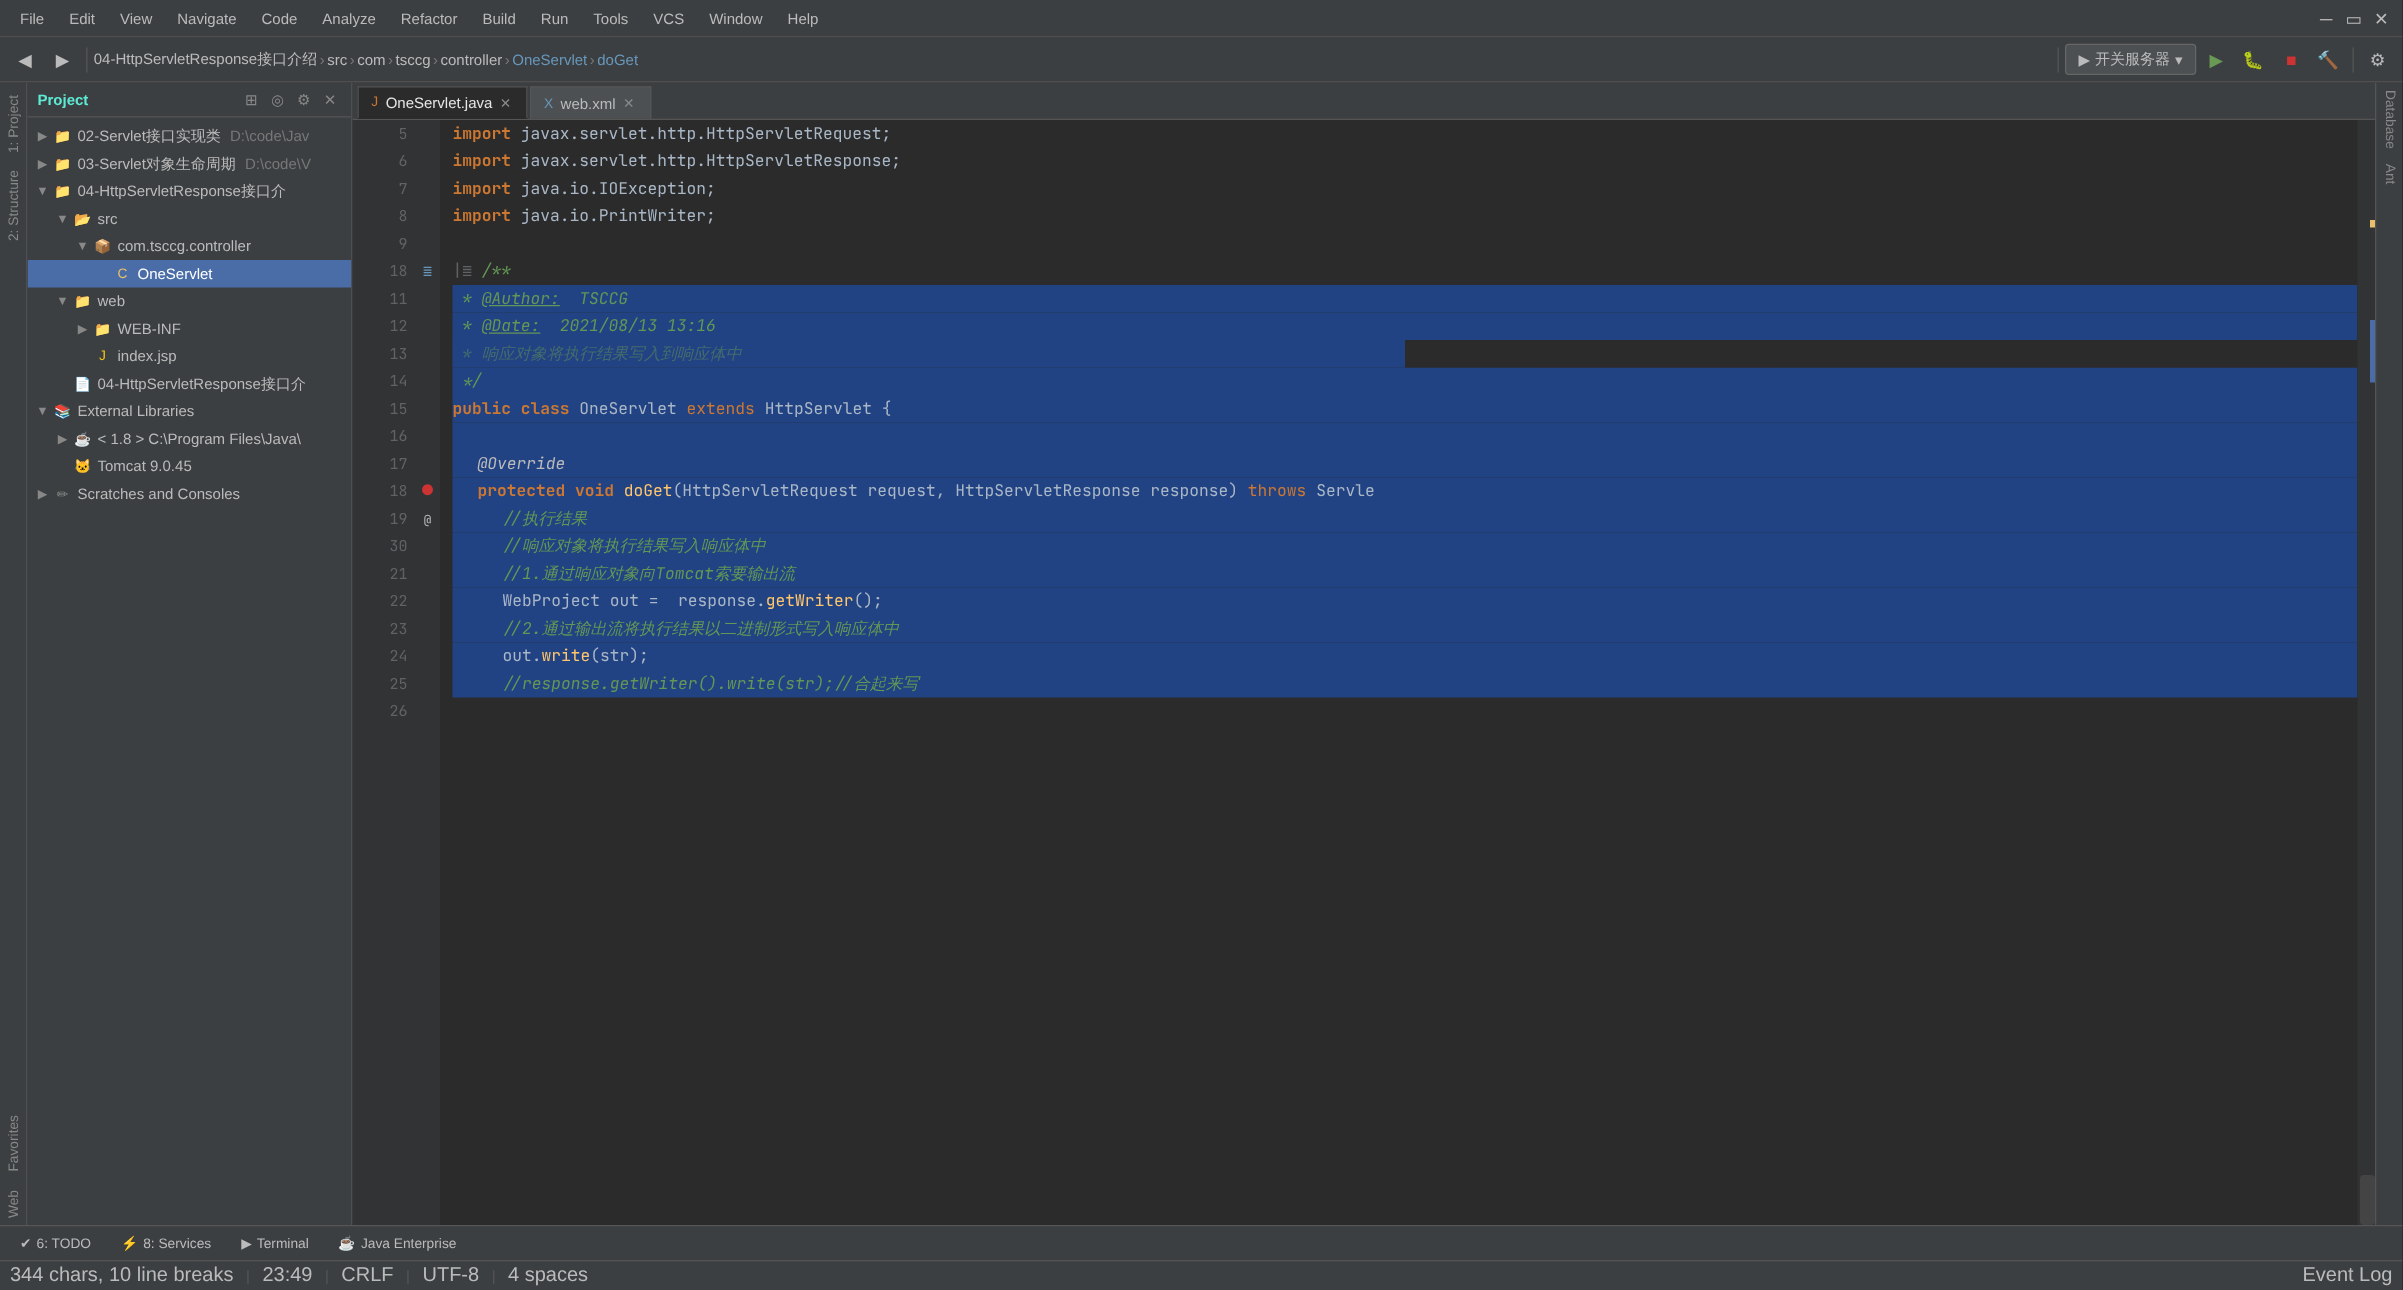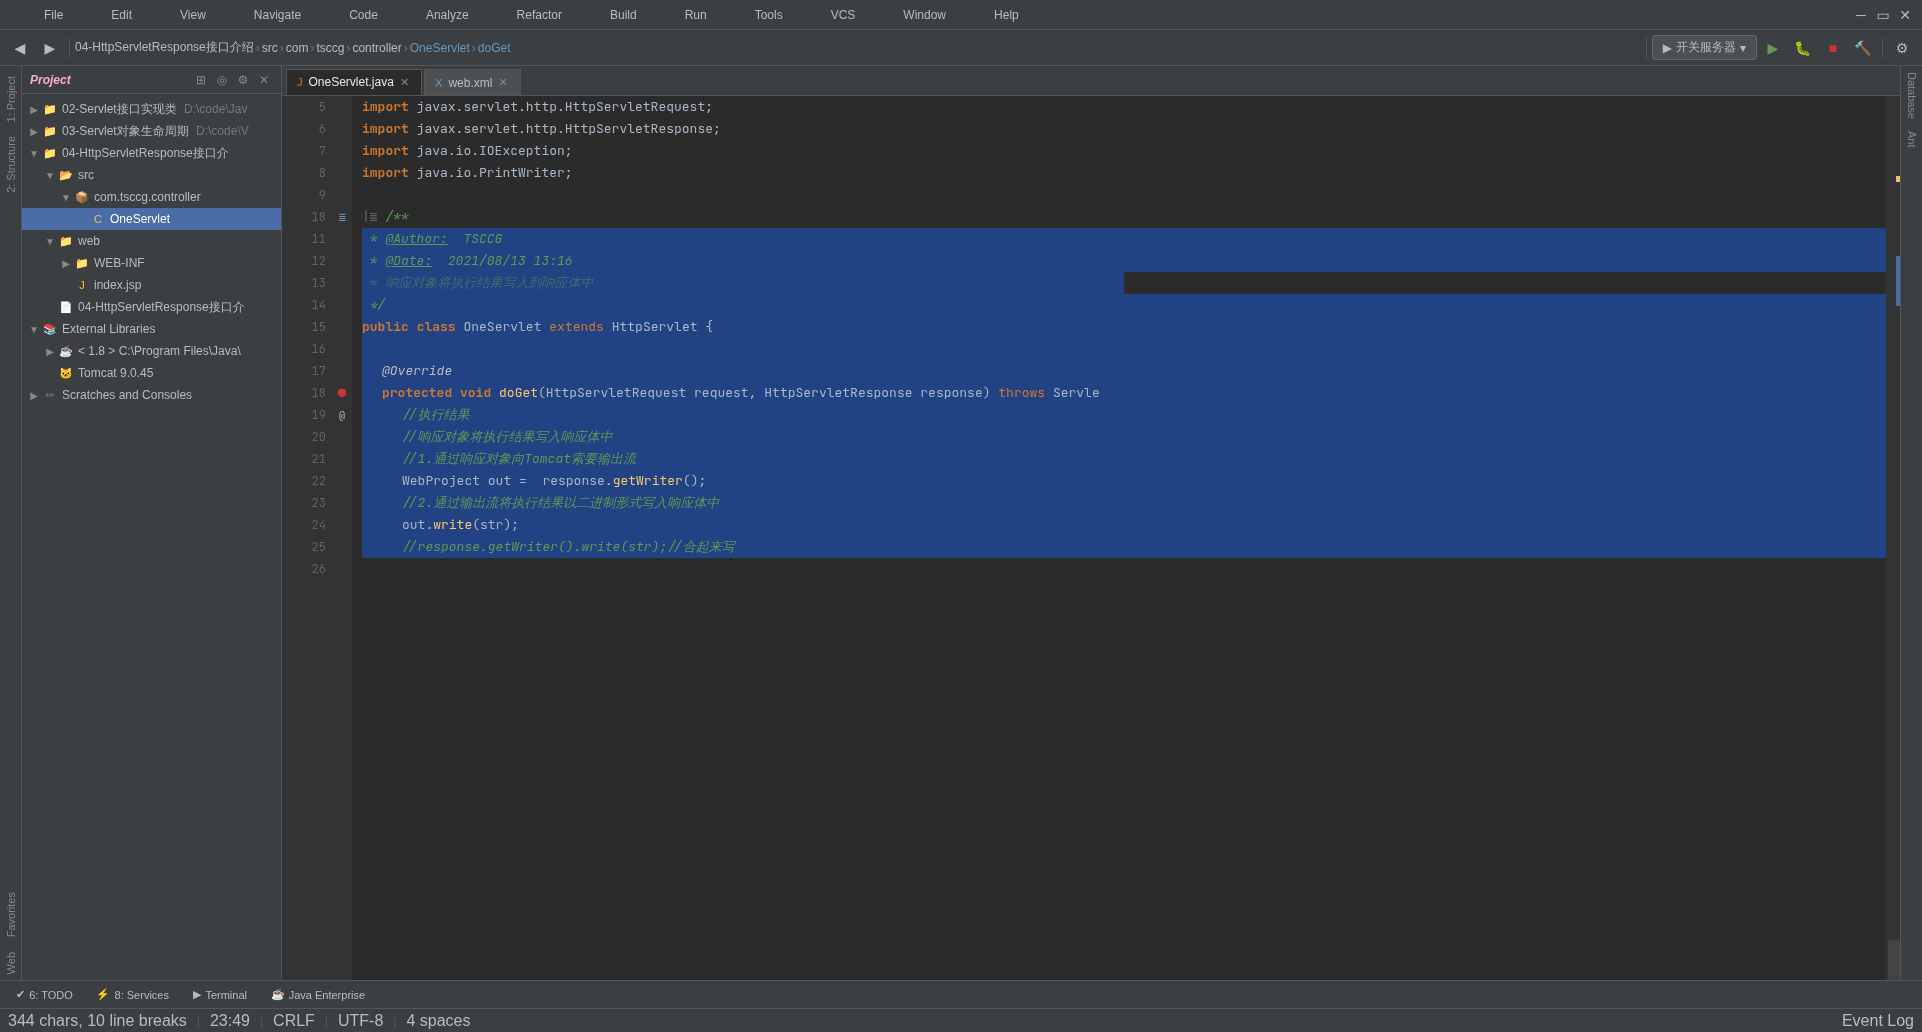--- a/index.html
+++ b/index.html
@@ -33,21 +33,20 @@
     }
     .title-bar-menu {
       display: flex;
       gap: 4px;
     }
     .menu-item {
       padding: 2px 8px;
       color: #bbb;
       cursor: pointer;
       font-size: 12px;
-      margin-left: 28px;
     }
     .title-text {
       color: #bbb;
       font-size: 12px;
       flex: 1;
       text-align: center;
     }
     .title-bar-right {
       display: flex;
       align-items: center;
@@ -117,23 +116,22 @@
     .panel-header {
       display: flex;
       align-items: center;
       justify-content: space-between;
       padding: 4px 8px;
       border-bottom: 1px solid #555;
       height: 28px;
     }
     .panel-title {
       font-size: 12px;
-      color: #f9a8d4;
+      color: #5eead4;
       font-weight: bold;
-      font-style: italic;
     }
     .panel-icons {
       display: flex; gap: 3px;
     }
     .panel-icon {
       width: 18px; height: 18px;
       display: flex; align-items: center; justify-content: center;
       color: #888; cursor: pointer; font-size: 12px;
     }
 
@@ -576,21 +574,21 @@
           <div class="line-num">18</div>
           <div class="line-num">11</div>
           <div class="line-num">12</div>
           <div class="line-num">13</div>
           <div class="line-num">14</div>
           <div class="line-num">15</div>
           <div class="line-num">16</div>
           <div class="line-num">17</div>
           <div class="line-num">18</div>
           <div class="line-num">19</div>
-          <div class="line-num">20</div>
+          <div class="line-num">30</div>
           <div class="line-num">21</div>
           <div class="line-num">22</div>
           <div class="line-num">23</div>
           <div class="line-num">24</div>
           <div class="line-num">25</div>
           <div class="line-num">26</div>
         </div>
         <div class="gutter-col">
           <div class="gutter-icon-small"> </div>
           <div class="gutter-icon-small"> </div>

